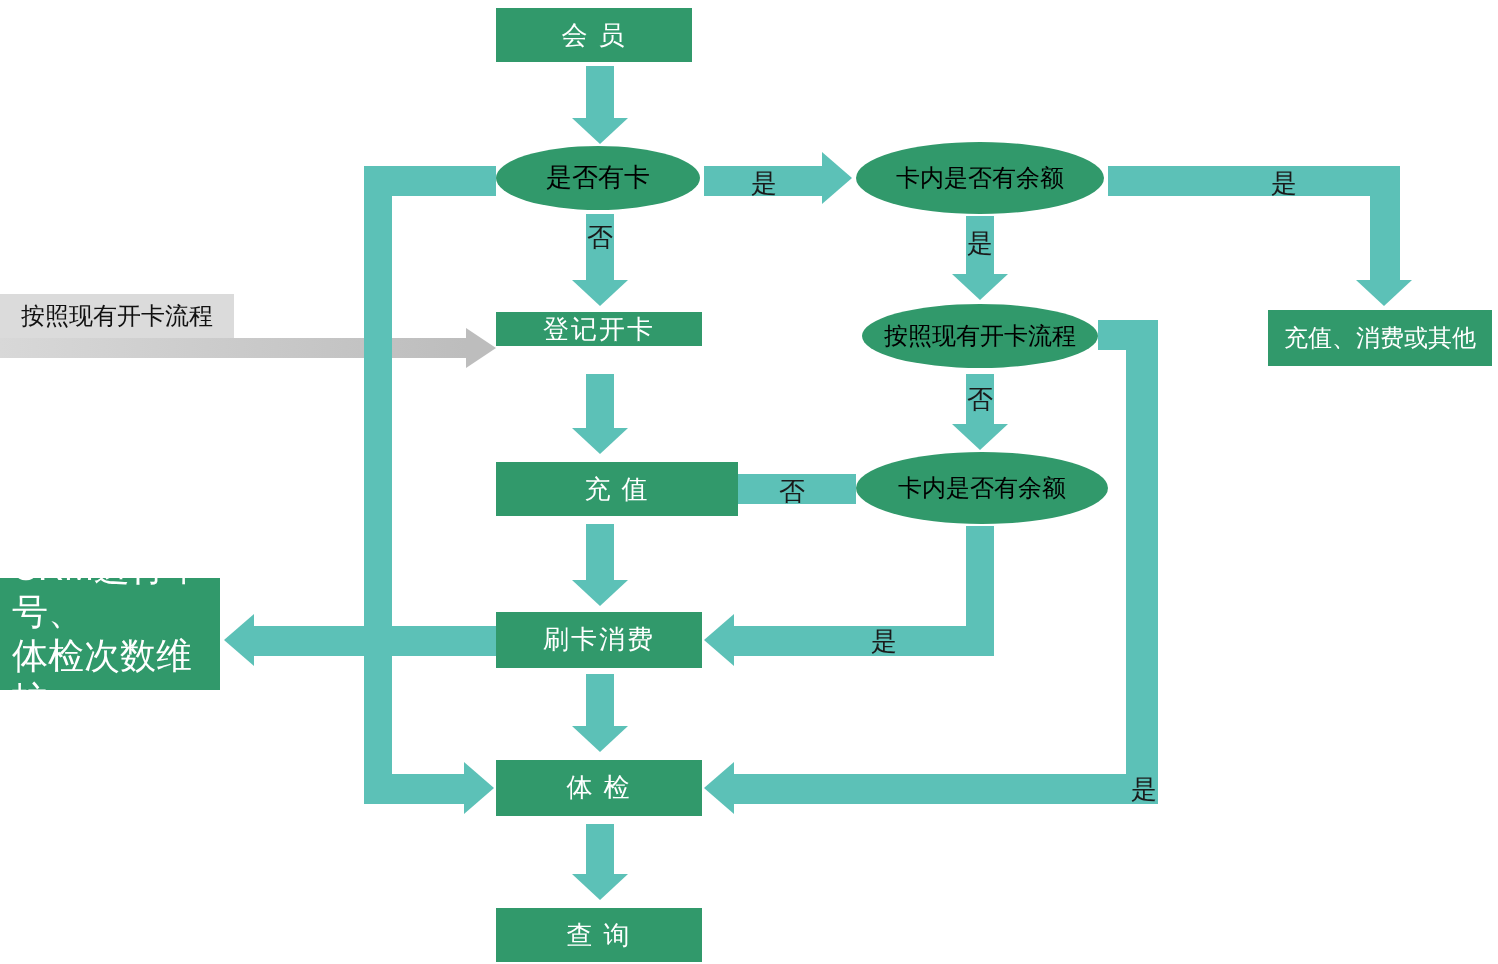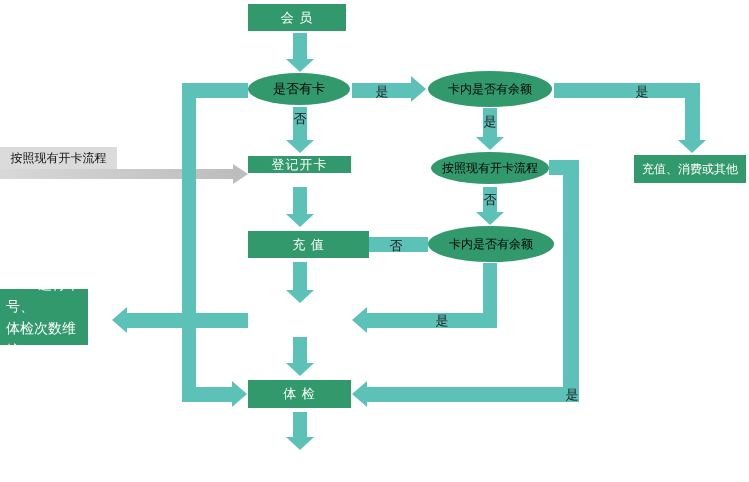--- a/index.html
+++ b/index.html
@@ -92,24 +92,26 @@
   <div class="bar" style="left:182px;top:83px;width:14px;height:319px;"></div>
   <div class="bar" style="left:182px;top:387px;width:50px;height:15px;"></div>
   <div class="tri tri-right" style="left:232px;top:381px;"></div>
 
   <div class="tri tri-left" style="left:112px;top:307px;"></div>
   <div class="bar" style="left:127px;top:313px;width:121px;height:15px;"></div>
 
   <div class="box" style="left:248px;top:4px;width:98px;height:27px;">会 员</div>
   <div class="box" style="left:248px;top:156px;width:103px;height:17px;">登记开卡</div>
   <div class="box" style="left:248px;top:231px;width:121px;height:27px;">充 值</div>
+  <div class="box" style="left:248px;top:306px;width:103px;height:28px;">刷卡消费</div>
   <div class="box" style="left:248px;top:380px;width:103px;height:28px;">体 检</div>
+  <div class="box" style="left:248px;top:454px;width:103px;height:27px;">查 询</div>
   <div class="box" style="left:634px;top:155px;width:112px;height:28px;font-size:12px;letter-spacing:0;">充值、消费或其他</div>
 
-  <div class="box crm" style="left:0px;top:289px;width:88px;height:56px;font-size:14px;">
+  <div class="box crm" style="left:0px;top:289px;width:110px;height:56px;font-size:18px;">
     <span>CRM进行单号、</span>
     <span>体检次数维护</span>
   </div>
 
   <div class="ellipse" style="left:248px;top:73px;width:102px;height:32px;font-size:13px;">是否有卡</div>
   <div class="ellipse" style="left:428px;top:71px;width:124px;height:36px;">卡内是否有余额</div>
   <div class="ellipse" style="left:431px;top:152px;width:118px;height:32px;">按照现有开卡流程</div>
   <div class="ellipse" style="left:428px;top:226px;width:126px;height:36px;">卡内是否有余额</div>
 
 </div>

